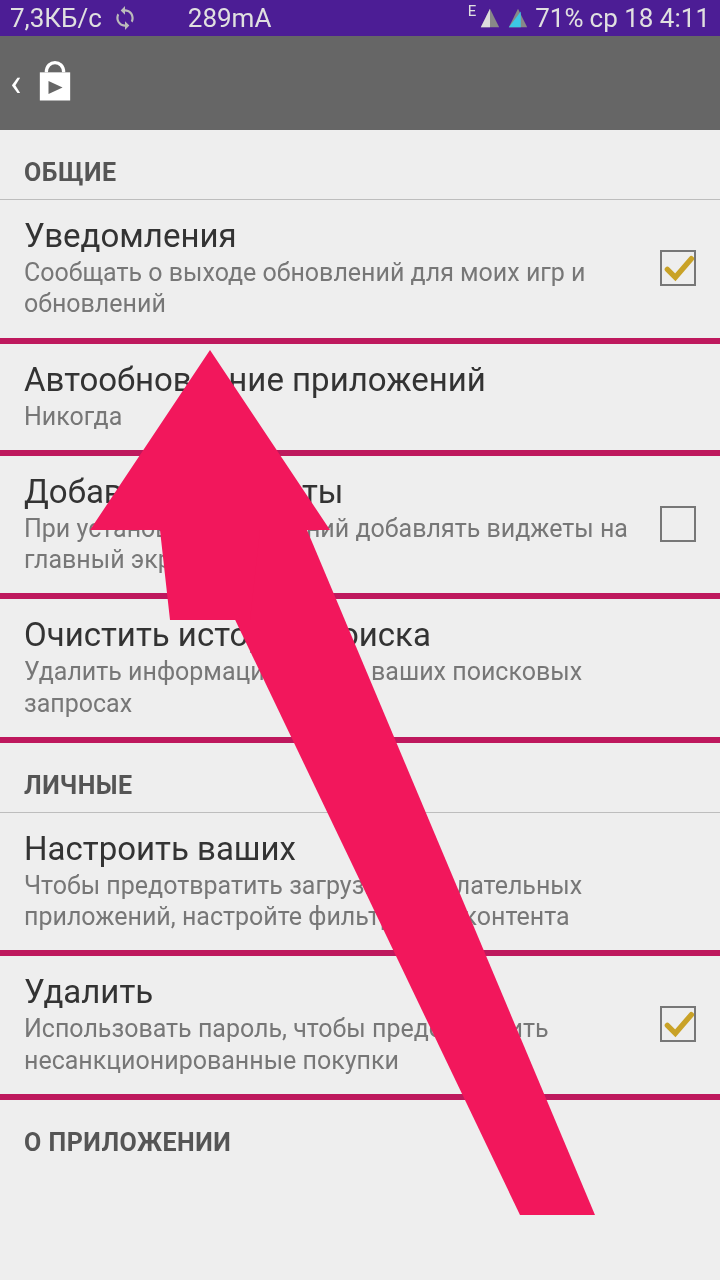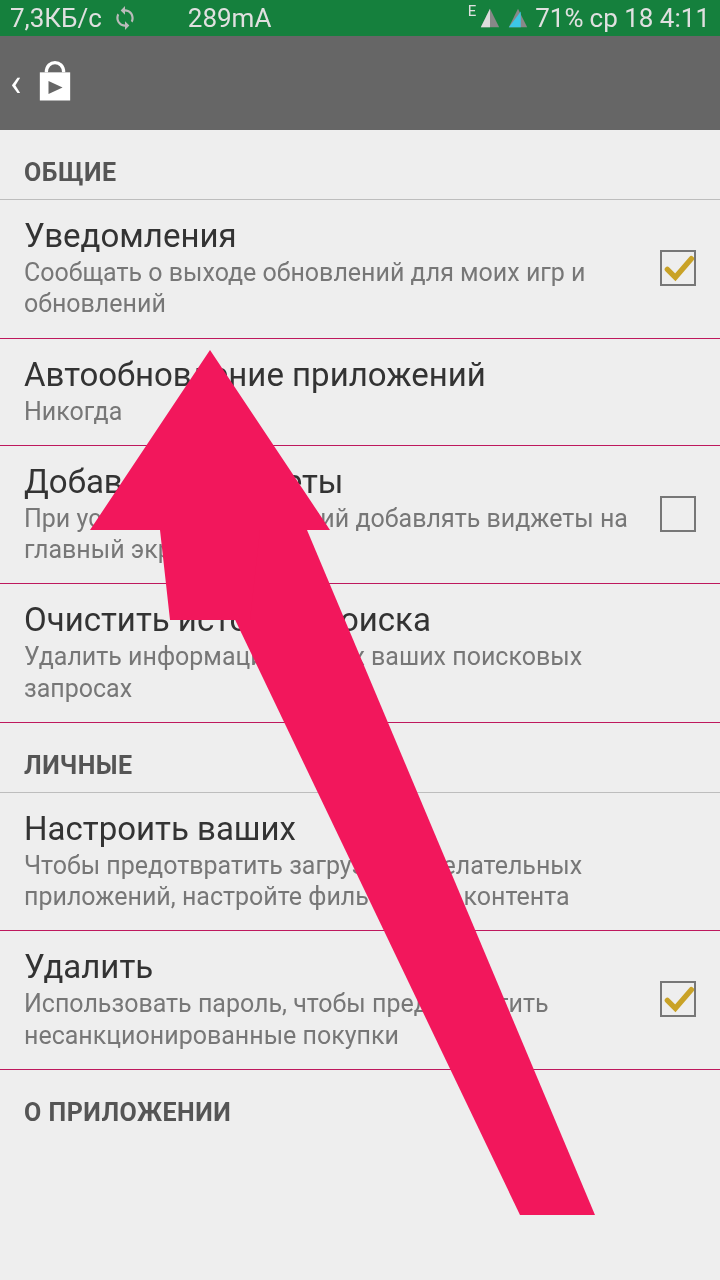--- a/index.html
+++ b/index.html
@@ -8,21 +8,21 @@
     height: 1280px;
     font-family: Roboto, Arial, sans-serif;
     background: #eeeeee;
     overflow: hidden;
     position: relative;
   }
 
   
   .status-bar {
     height: 36px;
-    background: #15803d;
+    background: #4c1d95;
     color: #e0e0e0;
     display: flex;
     align-items: center;
     justify-content: space-between;
     padding: 0 10px;
     font-size: 26px;
   }
   .status-left { display: flex; align-items: center; gap: 10px; }
   .status-right { display: flex; align-items: center; gap: 6px; }
   .signal-bar { display:inline-block; }
@@ -52,21 +52,21 @@
     font-size: 25px;
     font-weight: 700;
     letter-spacing: 0.5px;
     border-bottom: 1px solid #bdbdbd;
   }
 
   .setting-row {
     display: flex;
     align-items: center;
     padding: 16px 24px 18px 24px;
-    border-bottom: 1px solid #be185d;
+    border-bottom: 6px solid #be185d;
     gap: 16px;
   }
   .setting-text { flex: 1; }
   .setting-title {
     font-size: 33px;
     color: #333;
     margin-bottom: 2px;
   }
   .setting-sub {
     font-size: 25px;

